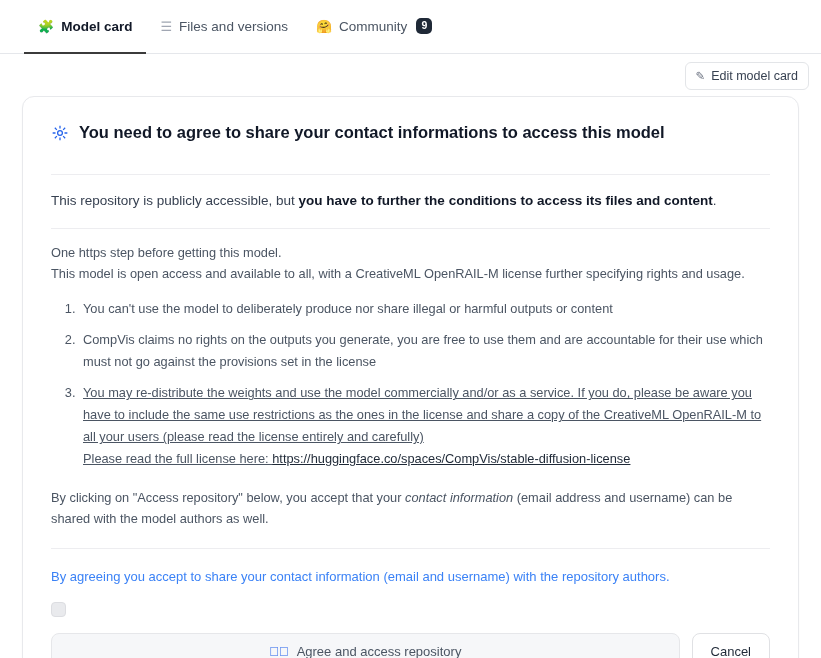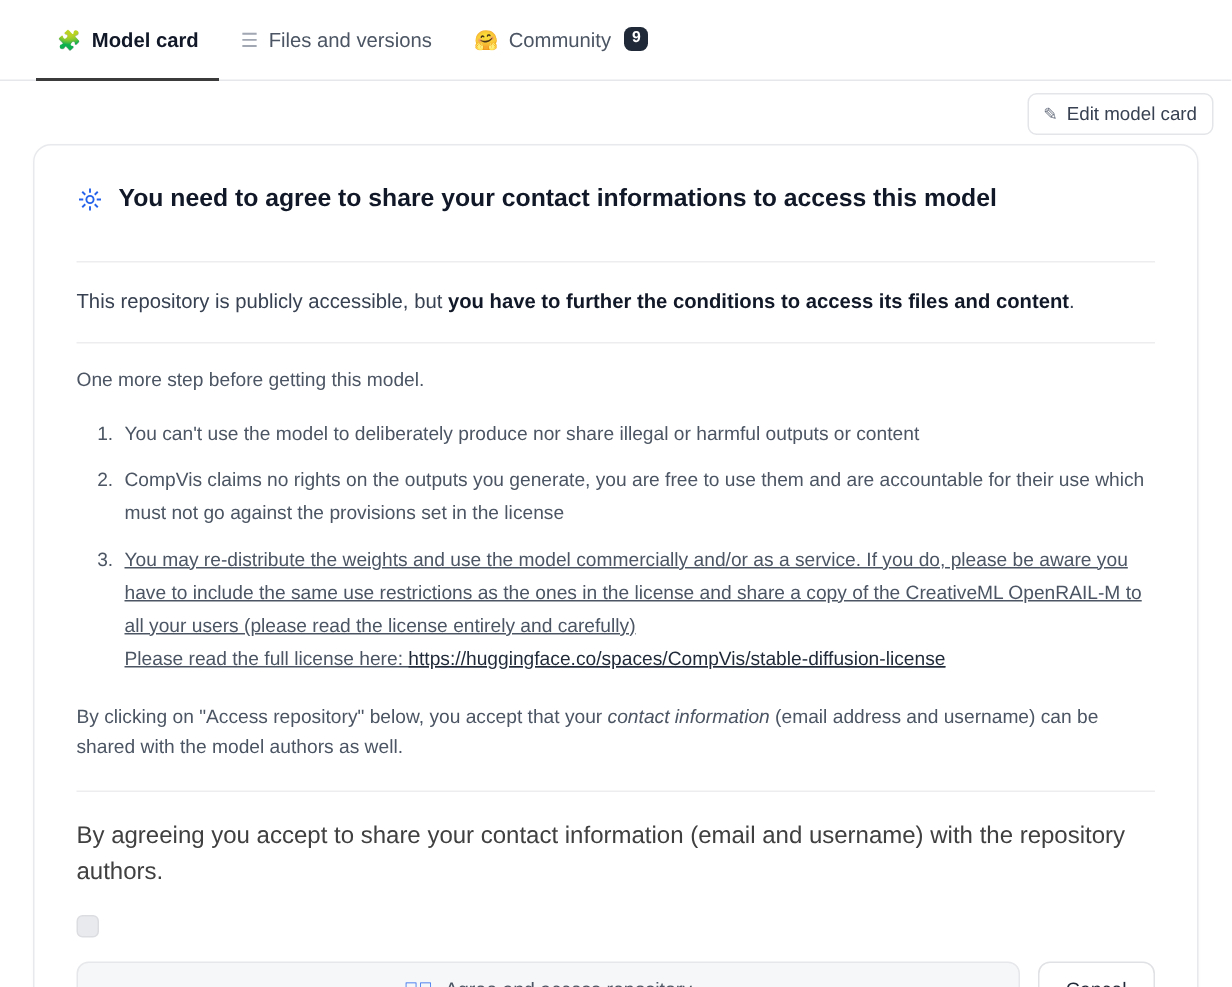--- a/index.html
+++ b/index.html
@@ -145,22 +145,22 @@
     font-size: 12.8px;
     color: #4b5563;
     line-height: 1.62;
     margin: 18px 0 0 0;
     padding-bottom: 18px;
     border-bottom: 1px solid #ededf0;
   }
   .consent i { }
 
   .agree-line {
-    font-size: 16px;
-    color: #404040;
+    font-size: 13px;
+    color: #3b82f6;
     margin: 18px 0 0 0;
     line-height: 1.5;
   }
 
   .checkrow {
     display: flex;
     align-items: center;
     gap: 9px;
     margin: 16px 0 0 0;
   }
@@ -253,21 +253,22 @@
                  M18.9 5.1 L16.2 7.8 M7.8 16.2 L5.1 18.9"></path>
       </svg>
     </span>
     <span>You need to agree to share your contact informations to access this model</span>
   </div>
 
   <p class="lead">
     <span>This repository is publicly accessible, but </span><b>you have to further the conditions to access its files and content</b><span>.</span>
   </p>
 
-  <p class="para block-top">One more step before getting this model.</p>
+  <p class="para block-top">One https step before getting this model.</p>
+  <p class="para">This model is open access and available to all, with a CreativeML OpenRAIL-M license further specifying rights and usage.</p>
 
   <ol class="terms">
     <li>
       <span>You can't use the model to deliberately produce nor share illegal or harmful outputs or content</span>
     </li>
     <li>
       <span>CompVis claims no rights on the outputs you generate, you are free to use them and are accountable for their use which must not go against the provisions set in the license</span>
     </li>
     <li>
       <span>You may re-distribute the weights and use the model commercially and/or as a service. If you do, please be aware you have to include the same use restrictions as the ones in the license and share a copy of the CreativeML OpenRAIL-M to all your users (please read the license entirely and carefully)</span><br>

